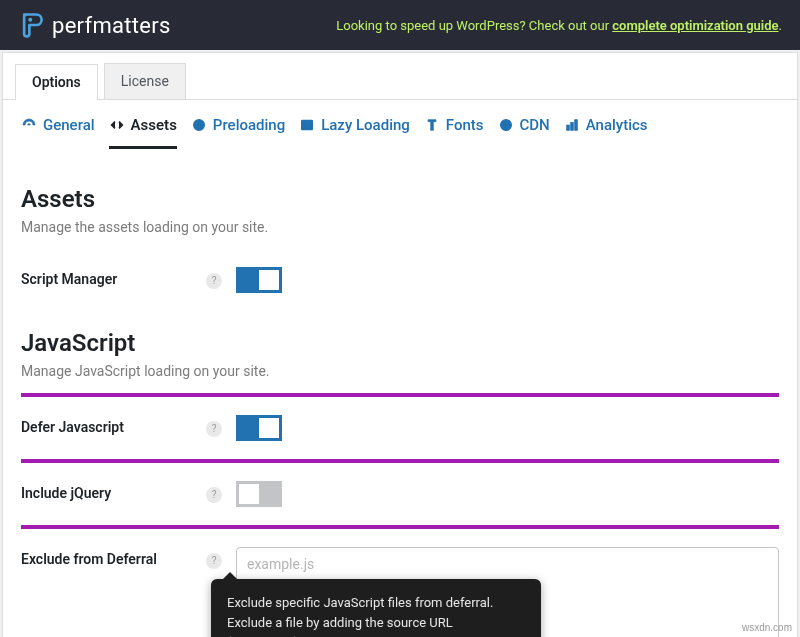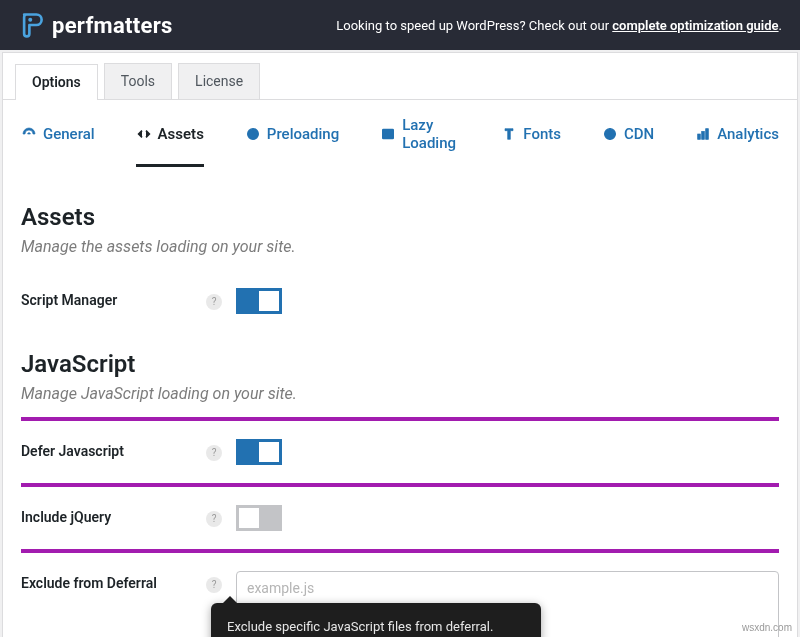--- a/index.html
+++ b/index.html
@@ -17,28 +17,28 @@
     display: flex;
     align-items: center;
     padding: 8px 18px;
     height: 50px;
   }
   .pm-logo {
     display: flex;
     align-items: center;
     gap: 6px;
     font-size: 22px;
-    font-weight: 700;
+    font-weight: 400;
     letter-spacing: .3px;
   }
   .pm-logo svg { width: 28px; height: 28px; }
   .pm-banner {
     margin-left: auto;
     font-size: 13px;
-    color: #ffffff;
+    color: #bef264;
   }
   .pm-banner .link { text-decoration: underline; font-weight: 600; cursor: pointer; }
 
   
   .panel { background: #fff; margin: 2px 2px 0; border: 1px solid #dcdcde; }
   .tabs-row {
     display: flex;
     gap: 6px;
     padding: 10px 10px 0 12px;
     background: #fff;
@@ -57,21 +57,21 @@
   .tab.active {
     background: #fff;
     font-weight: 600;
     color: #1d2327;
     top: 1px;
   }
 
   
   .subnav {
     display: flex;
-    gap: 41px;
+    gap: 14px;
     padding: 16px 18px 0 18px;
     background: #fff;
     font-size: 15px;
   }
   .subnav-item {
     display: flex;
     align-items: center;
     gap: 6px;
     color: #2271b1;
     cursor: pointer;
@@ -84,21 +84,21 @@
     border-bottom-color: #1d2327;
     font-weight: 600;
   }
   .subnav-item svg { width: 16px; height: 16px; }
   .subnav-item.active svg { fill: #1d2327; stroke: #1d2327; }
   .subnav-item:not(.active) svg { fill: #2271b1; stroke: #2271b1; }
 
   
   .content { padding: 18px 18px 0; background: #fff; }
   .section-title { font-size: 24px; font-weight: 600; margin-top: 18px; }
-  .section-sub { color: #7c7c7c; font-style: italic; font-size: 16px; margin: 6px 0 14px; }
+  .section-sub { color: #7c7c7c; font-size: 14px; margin: 6px 0 14px; }
 
   .row {
     display: flex;
     align-items: flex-start;
     padding: 18px 0 18px;
     border-top: 4px solid #a21caf;
     position: relative;
   }
   .row:first-of-type { border-top: none; }
   .row-label { width: 185px; font-weight: 600; font-size: 14px; padding-top: 4px;}
@@ -183,21 +183,20 @@
   </div>
   <div class="pm-banner">
     <span>Looking to speed up WordPress? Check out our </span><span class="link">complete optimization guide</span><span>.</span>
   </div>
 </div>
 
 <div class="panel">
 
   <div class="tabs-row">
     <div class="tab active">Options</div>
-    <div class="tab">Tools</div>
     <div class="tab">License</div>
   </div>
 
   <div class="subnav">
     <div class="subnav-item">
       <span class="ico">
           <svg viewBox="0 0 24 24">
             <path d="M12 3a9 9 0 0 0-9 9h3a6 6 0 1 1 12 0h3a9 9 0 0 0-9-9zm0 7a2 2 0 0 0-2 2h4a2 2 0 0 0-2-2z"></path>
           </svg>
         </span>

